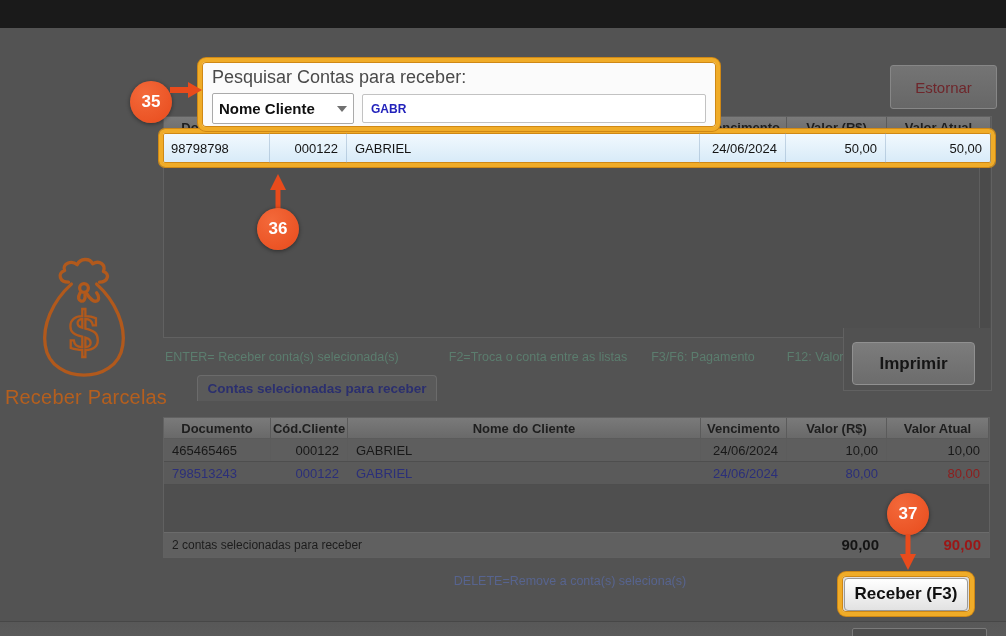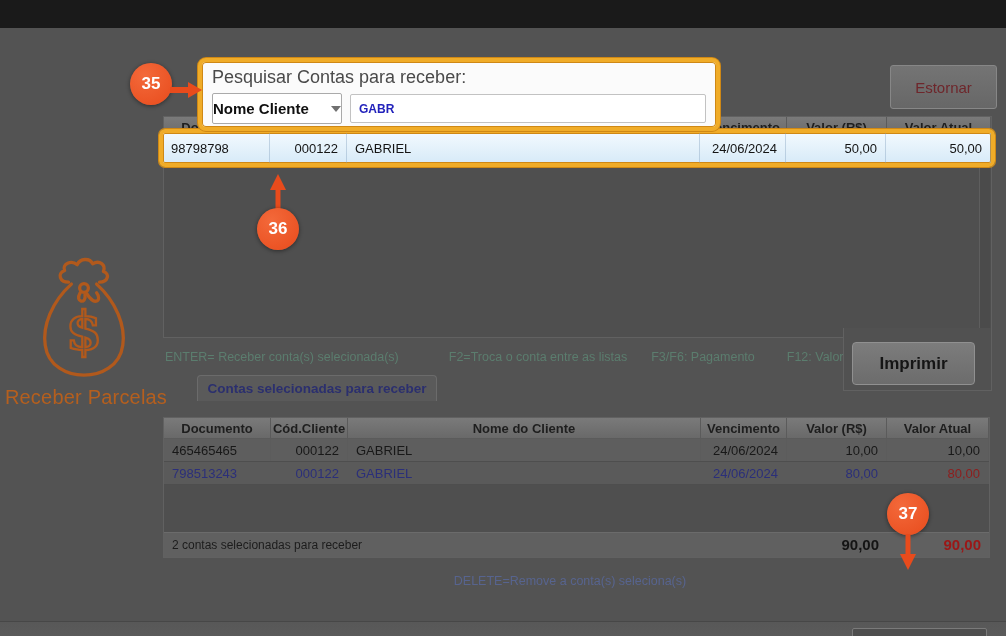--- a/index.html
+++ b/index.html
@@ -13,21 +13,21 @@
   .brand-icon{position:absolute;left:28px;top:228px;width:112px;height:126px;}
   .brand-caption{position:absolute;left:2px;top:358px;width:168px;text-align:center;font-size:20px;color:#b55f1e;letter-spacing:.2px;}
 
   
   .gold-ring{border:4px solid #f0ac28;box-shadow:0 0 0 1px #cf8815, inset 0 0 0 1px #cf8815;}
 
   
   .search-panel{position:absolute;left:198px;top:30px;width:494px;height:54px;background:#fbfbfb;border-radius:8px;padding:5px 10px 6px 10px;z-index:30;}
   .search-label{font-size:18px;color:#4a4a4a;margin-bottom:5px;}
   .search-row{display:flex;gap:8px;align-items:center;}
-  .filter-select{width:128px;height:29px;background:#fff;border:1px solid #aaa;border-radius:2px;display:flex;align-items:center;justify-content:space-between;padding:0 0;font-size:15px;font-weight:bold;color:#101010;}
+  .filter-select{width:128px;height:29px;background:#fff;border:1px solid #aaa;border-radius:2px;display:flex;align-items:center;justify-content:space-between;padding:0 6px;font-size:15px;font-weight:bold;color:#101010;}
   .chev{width:0;height:0;border-left:5px solid transparent;border-right:5px solid transparent;border-top:6px solid #707070;margin-left:6px;}
   .search-input{flex:1;height:27px;background:#fff;border:1px solid #c2c2c2;border-radius:2px;font-family:"Liberation Sans",sans-serif;font-size:12px;font-weight:bold;color:#2222bb;padding:0 8px;outline:none;}
 
   
   .btn-estornar{position:absolute;left:890px;top:37px;width:105px;height:42px;background:linear-gradient(#747474,#676767);border:1px solid #878787;border-radius:3px;color:#6e262b;font-size:15px;display:flex;align-items:center;justify-content:center;}
   .btn-imprimir-panel{position:absolute;left:843px;top:300px;width:147px;height:62px;border:1px solid #616161;border-top:none;background:#515151;}
   .btn-imprimir{position:absolute;left:852px;top:314px;width:121px;height:41px;background:linear-gradient(#7c7c7c,#6c6c6c);border:1px solid #909090;border-radius:4px;color:#151515;font-size:17px;font-weight:bold;display:flex;align-items:center;justify-content:center;}
   .receber-ring{position:absolute;left:838px;top:544px;width:128px;height:36px;border-radius:8px;background:#dfdfdf;z-index:20;display:flex;align-items:center;justify-content:center;}
   .btn-receber{width:122px;height:31px;background:linear-gradient(#ffffff,#e2e2e2);border:1px solid #9a9a9a;border-radius:4px;color:#101010;font-size:17px;font-weight:bold;display:flex;align-items:center;justify-content:center;}
   .footer-band{position:absolute;left:0;right:0;top:593px;height:40px;background:linear-gradient(#585858,#5f5f5f);border-top:1px solid #474747;}
@@ -94,21 +94,21 @@
       <div class="search-label">Pesquisar Contas para receber:</div>
       <div class="search-row">
         <div class="filter-select">
           <span>Nome Cliente</span>
           <span class="chev"></span>
         </div>
         <input class="search-input" type="text" readonly="" value="GABR" style="">
       </div>
     </div>
 
-    <div class="badge" style="left:130px;top:35px;">35</div>
+    <div class="badge" style="left:130px;top:53px;">35</div>
     <svg class="arrow" style="left:170px;top:51px;" width="32" height="22">
       <rect x="0" y="8" width="18" height="6" fill="#e84b1c"></rect>
         <polygon points="18,3 32,11 18,19" fill="#e84b1c"></polygon>
     </svg>
 
     <div class="btn-estornar">Estornar</div>
 
     <div class="tpanel t1">
       <div class="thead">
         <div class="cell c0">Documento</div>
@@ -181,18 +181,21 @@
     </div>
 
     <div class="delete-hint">DELETE=Remove a conta(s) seleciona(s)</div>
 
     <div class="badge" style="left:887px;top:465px;">37</div>
     <svg class="arrow" style="left:899px;top:506px;" width="18" height="36">
       <rect x="6.5" y="0" width="5" height="22" fill="#e84b1c"></rect>
         <polygon points="1,20 17,20 9,36" fill="#e84b1c"></polygon>
     </svg>
 
+    <div class="receber-ring gold-ring">
+      <div class="btn-receber">Receber (F3)</div>
+    </div>
 
     <div class="footer-band"></div>
     <div class="btn-fechar">Fechar</div>
 
   </div>
 </div>
 
 </body></html>

